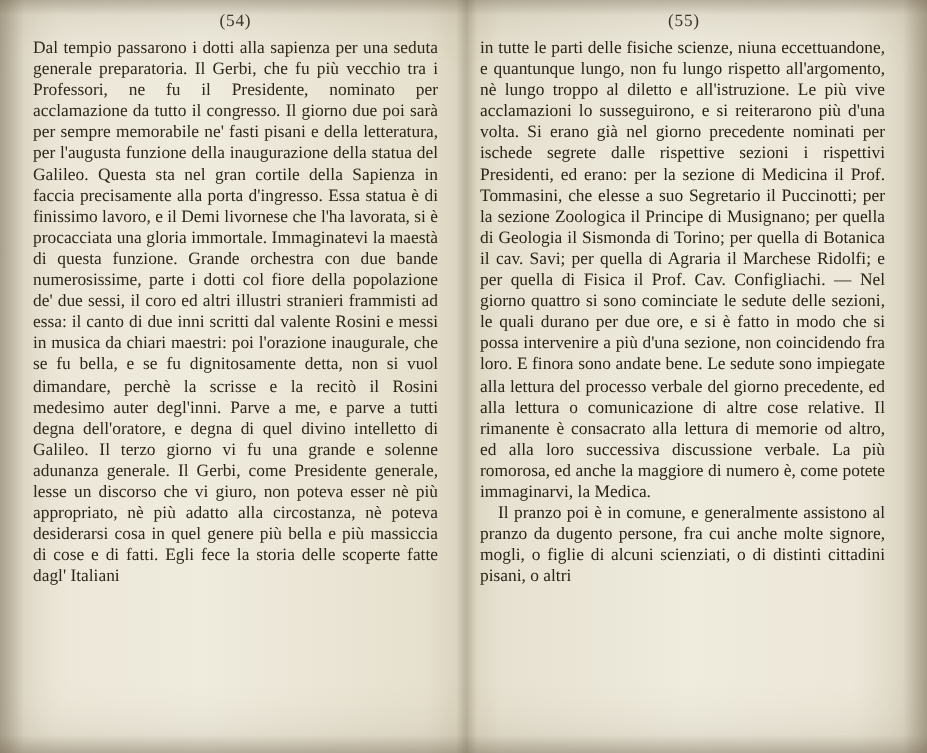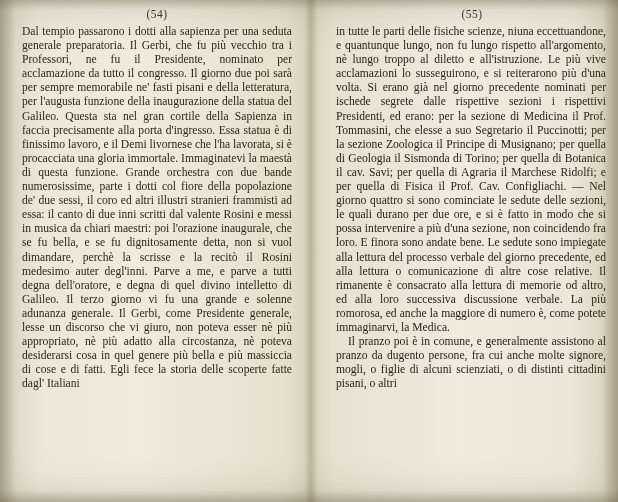--- a/index.html
+++ b/index.html
@@ -31,21 +31,21 @@
     background: linear-gradient(90deg, rgba(120,108,84,0.00), rgba(120,108,84,0.30), rgba(120,108,84,0.00));
     pointer-events: none;
   }
   .col {
     position: absolute;
     top: 0;
     width: 270px;
     height: 352px;
   }
   .col-left { left: 22px; }
-  .col-right { left: 336px; }
+  .col-right { left: 320px; }
 
   .folio {
     text-align: center;
     font-size: 11.5px;
     color: #3a3226;
     letter-spacing: 0.5px;
     margin-top: 8px;
     margin-bottom: 5px;
   }
   .folio-right { margin-left: 2px; }

